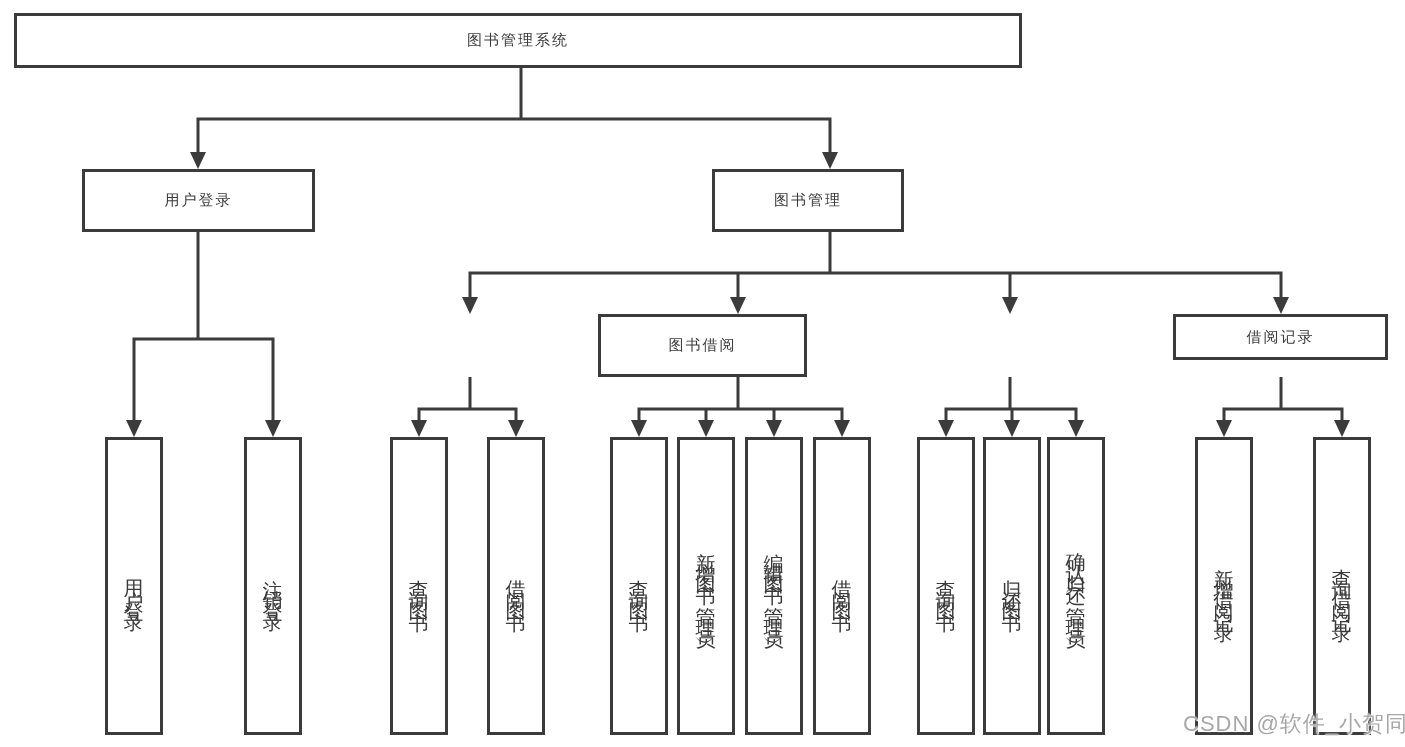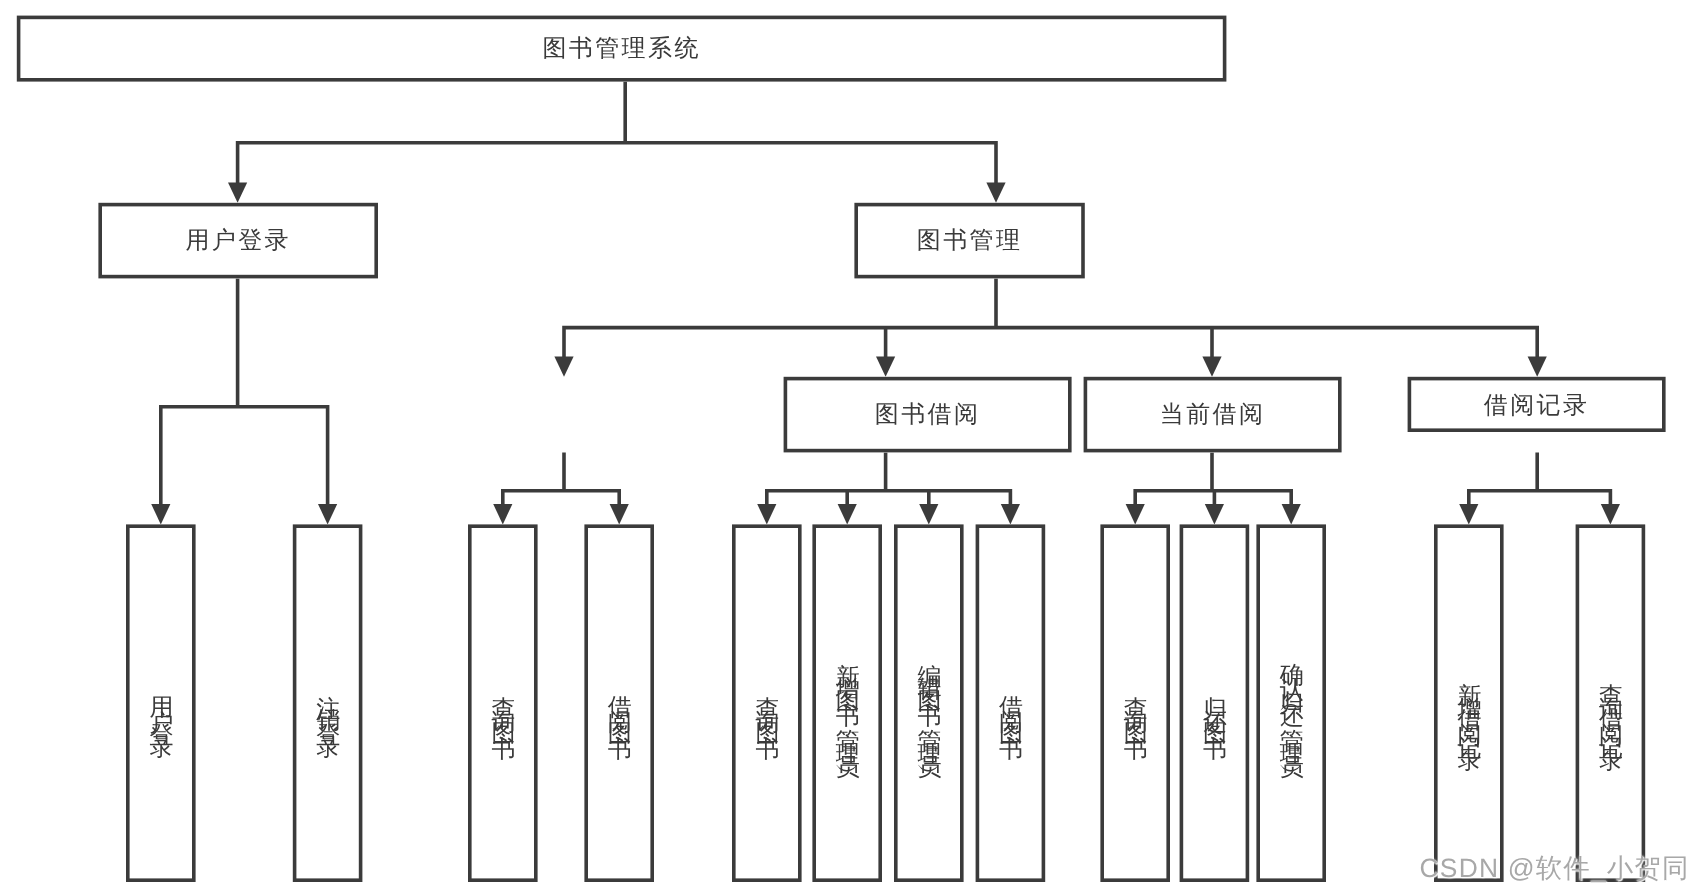--- a/index.html
+++ b/index.html
@@ -12,21 +12,21 @@
   .wires { position:absolute; left:0; top:0; width:1405px; height:747px; }
   .stem { fill:none; stroke:var(--line); stroke-width:3; }
   .ah   { fill:var(--line); stroke:none; }
 
   .hbox, .vbox {
     position:absolute; background:var(--boxbg);
     border:3px solid var(--line);
     display:flex; align-items:center; justify-content:center;
     color:var(--text);
   }
-  .hbox { font-size:20px; letter-spacing:2px; }
+  .hbox { font-size:15px; letter-spacing:2px; }
   .vbox { top:437px; width:58px; height:298px; }
   .vlbl {
     writing-mode:vertical-rl; text-orientation:mixed;
     font-size:20px; line-height:1; letter-spacing:11px;
     color:var(--text); white-space:nowrap;
   }
   .watermark {
     position:absolute; left:1183px; top:709px;
     font-size:22px; color:var(--wm); letter-spacing:1px;
     text-shadow:0 0 2px #ffffff, 1px 1px 1px #ffffff;
@@ -65,25 +65,22 @@
     <span>图书管理系统</span>
   </div>
 
   <div class="hbox" style="left:82px;top:169px;width:233px;height:63px">
     <span>用户登录</span>
   </div>
   <div class="hbox" style="left:712px;top:169px;width:192px;height:63px">
     <span>图书管理</span>
   </div>
 
-  <div class="hbox" style="left:653px;top:314px;width:240px;height:63px">
+  <div class="hbox" style="left:598px;top:314px;width:209px;height:63px">
     <span>图书借阅</span>
-  </div>
-  <div class="hbox" style="left:903px;top:314px;width:215px;height:63px">
-    <span>当前借阅</span>
   </div>
   <div class="hbox" style="left:1173px;top:314px;width:215px;height:46px">
     <span>借阅记录</span>
   </div>
 
   <div class="vbox" style="left:105px">
     <span class="vlbl">用户登录</span>
   </div>
   <div class="vbox" style="left:244px">
     <span class="vlbl">注销登录</span>

